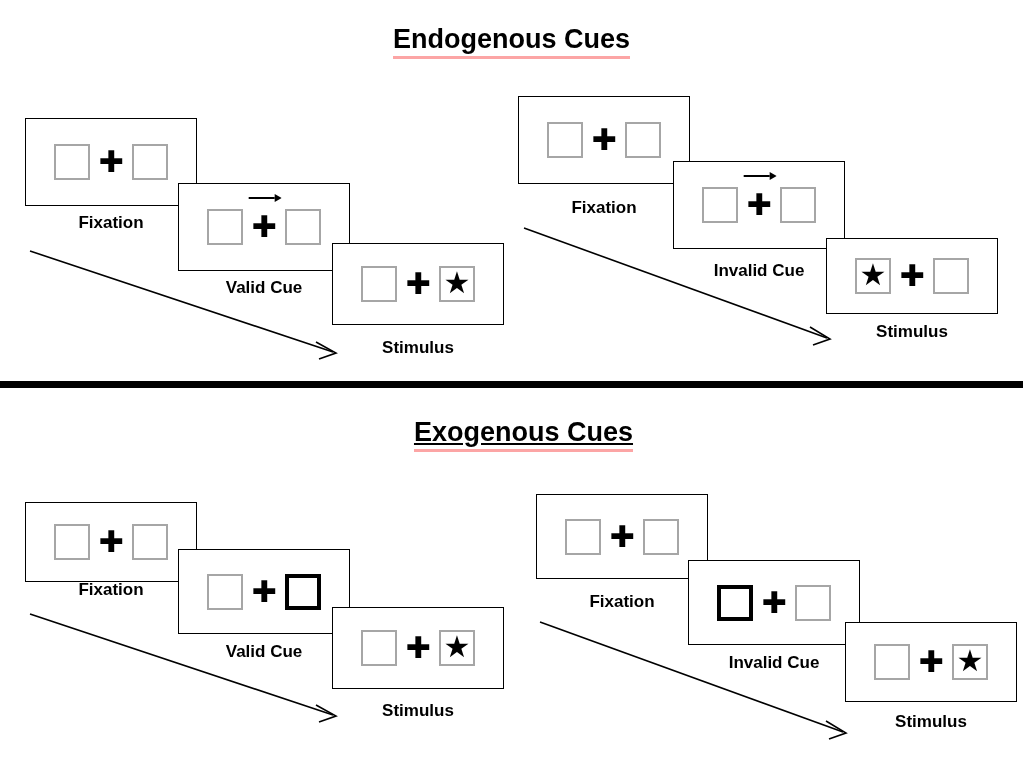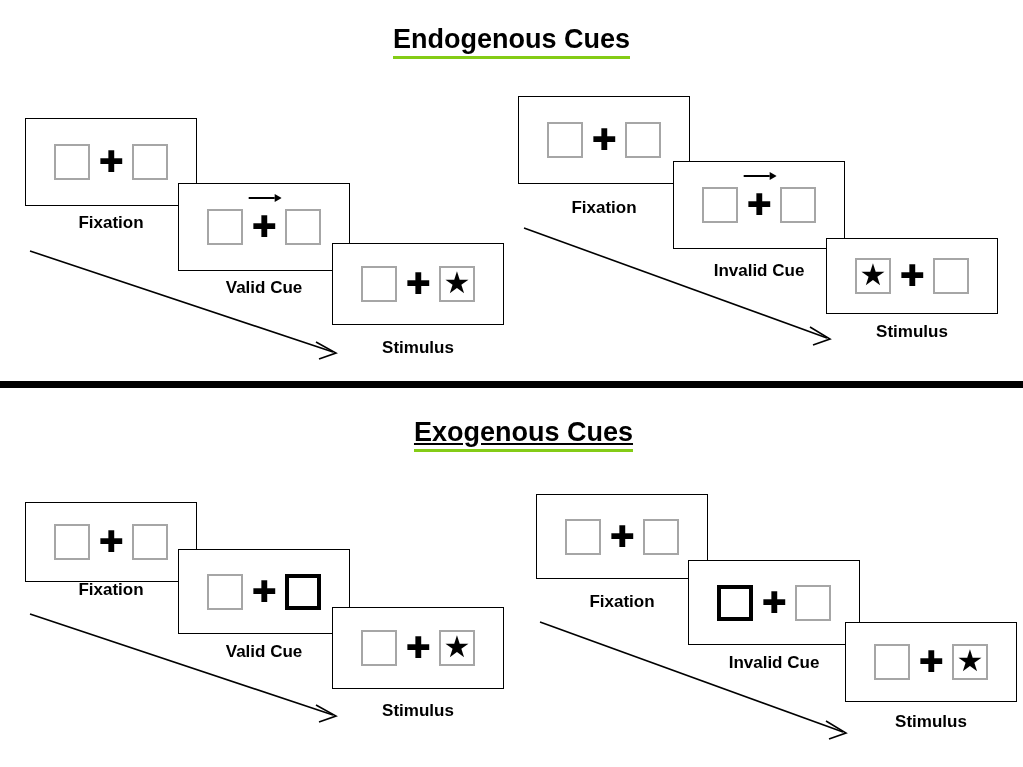--- a/index.html
+++ b/index.html
@@ -19,21 +19,21 @@
   .section-title {
     position: absolute;
     width: 100%;
     text-align: center;
     font-size: 27px;
     font-weight: bold;
     color: #000000;
     letter-spacing: 0px;
   }
   .section-title span {
-    border-bottom: 3px solid #84cc16;
+    border-bottom: 3px solid #fca5a5;
     padding-bottom: 2px;
   }
   #title-endogenous { top: 24px; left: 0; }
   #title-exogenous  { top: 417px; left: 12px; text-decoration: underline; }
 
   
   .divider {
     position: absolute;
     left: 0;
     width: 1023px;

